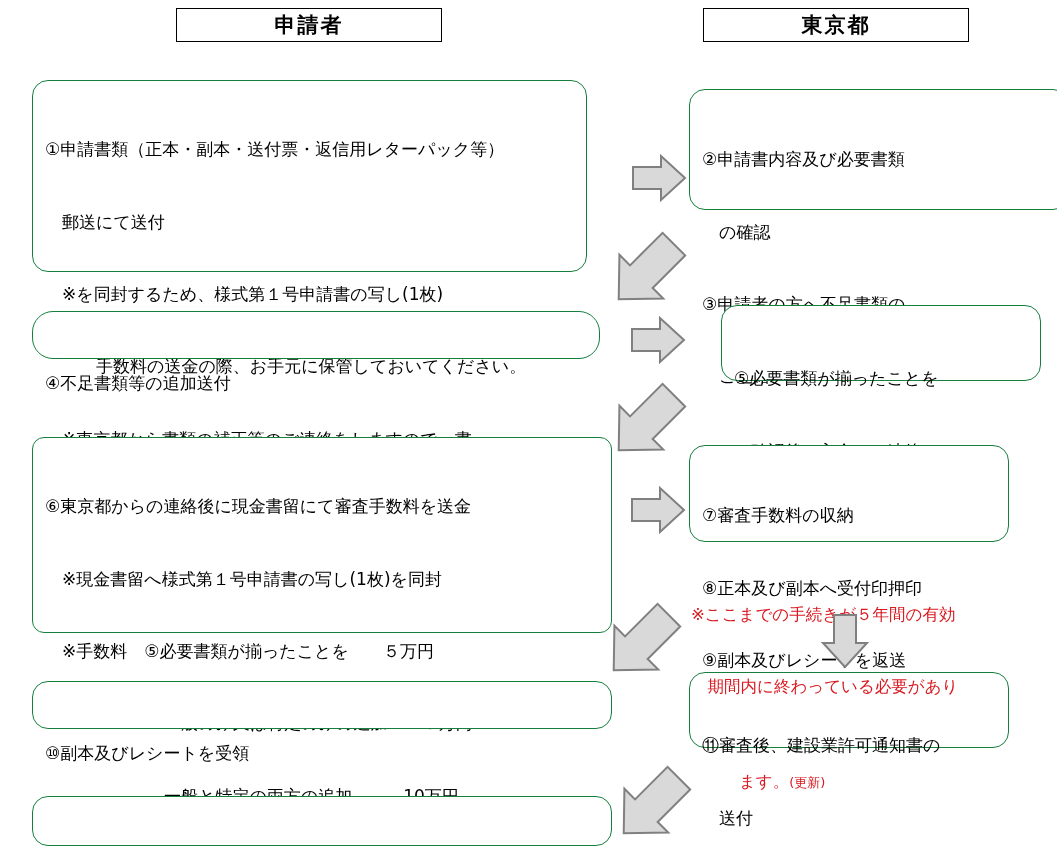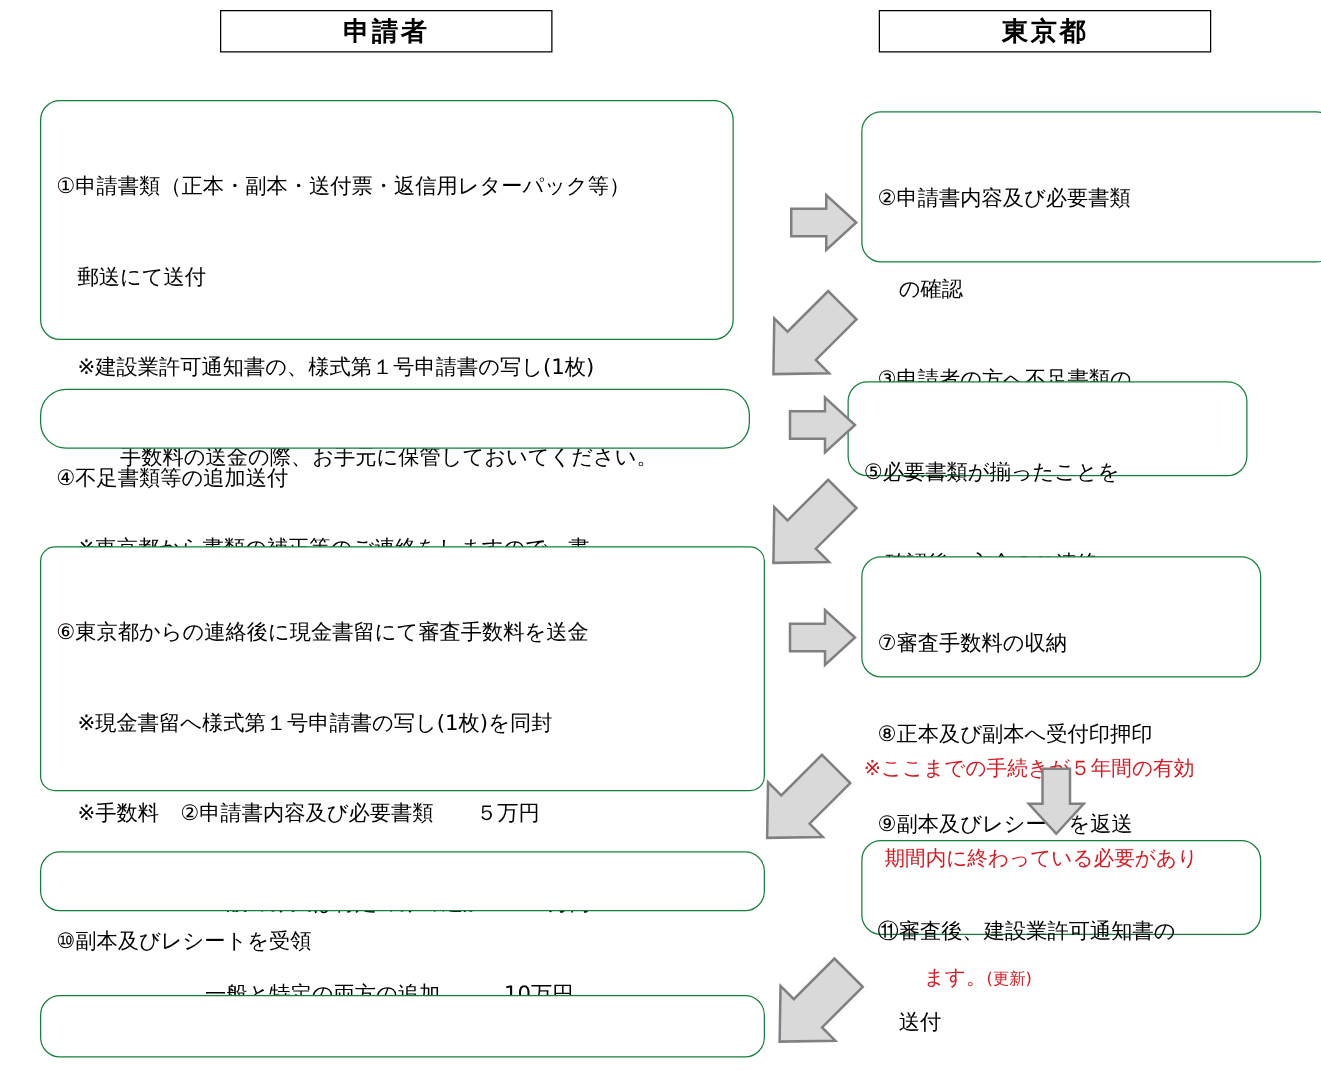--- a/index.html
+++ b/index.html
@@ -73,38 +73,38 @@
   </div>
 
   <div class="col-header" style="left:703px; top:8px; width:264px; height:32px;">
     <span>東京都</span>
   </div>
 
   <div class="rbox" style="left:32px; top:80px; width:555px; height:192px;">
     <div class="inner">
       <div>①申請書類（正本・副本・送付票・返信用レターパック等）</div>
       <div>　郵送にて送付</div>
-      <div>　※建設業許可通知書の、様式第１号申請書の写し(1枚)</div>
+      <div>　※を同封するため、様式第１号申請書の写し(1枚)</div>
       <div>　　　手数料の送金の際、お手元に保管しておいてください。</div>
       <div>　※東京都から書類の補正等のご連絡をしますので、書</div>
       <div>　　　類一式のコピーをお手元に保管しておいてください。</div>
     </div>
   </div>
 
   <div class="rbox" style="left:32px; top:311px; width:568px; height:48px;border-radius:21px;">
     <div class="inner" style="padding-top:11px;">
       <div>④不足書類等の追加送付</div>
     </div>
   </div>
 
   <div class="rbox" style="left:32px; top:437px; width:580px; height:196px;border-radius:12px;">
     <div class="inner">
       <div>⑥東京都からの連絡後に現金書留にて審査手数料を送金</div>
       <div>　※現金書留へ様式第１号申請書の写し(1枚)を同封</div>
-      <div>　※手数料　②申請書内容及び必要書類　　５万円</div>
+      <div>　※手数料　⑤必要書類が揃ったことを　　５万円</div>
       <div>　　　　　　　一般のみ又は特定のみの追加　　５万円</div>
       <div>　　　　　　　一般と特定の両方の追加　　　10万円</div>
       <div>　　　　　　　一般と特定の両方の更新　　　10万円</div>
       
     </div>
   </div>
 
   <div class="rbox" style="left:32px; top:681px; width:580px; height:48px;">
     <div class="inner" style="padding-top:11px;">
       <div>⑩副本及びレシートを受領</div>
@@ -119,21 +119,21 @@
 
   <div class="rbox" style="left:689px; top:89px; width:380px; height:121px;">
     <div class="inner" style="padding-top:9px;">
       <div>②申請書内容及び必要書類</div>
       <div>　の確認</div>
       <div>③申請者の方へ不足書類の</div>
       <div>　ご連絡</div>
     </div>
   </div>
 
-  <div class="rbox" style="left:678px; top:305px; width:320px; height:76px;">
+  <div class="rbox" style="left:721px; top:305px; width:320px; height:76px;">
     <div class="inner" style="padding-top:12px;">
       <div>⑤必要書類が揃ったことを</div>
       <div>　確認後、入金のご連絡</div>
     </div>
   </div>
 
   <div class="rbox" style="left:689px; top:445px; width:320px; height:97px;">
     <div class="inner" style="padding-top:9px;">
       <div>⑦審査手数料の収納</div>
       <div>⑧正本及び副本へ受付印押印</div>

